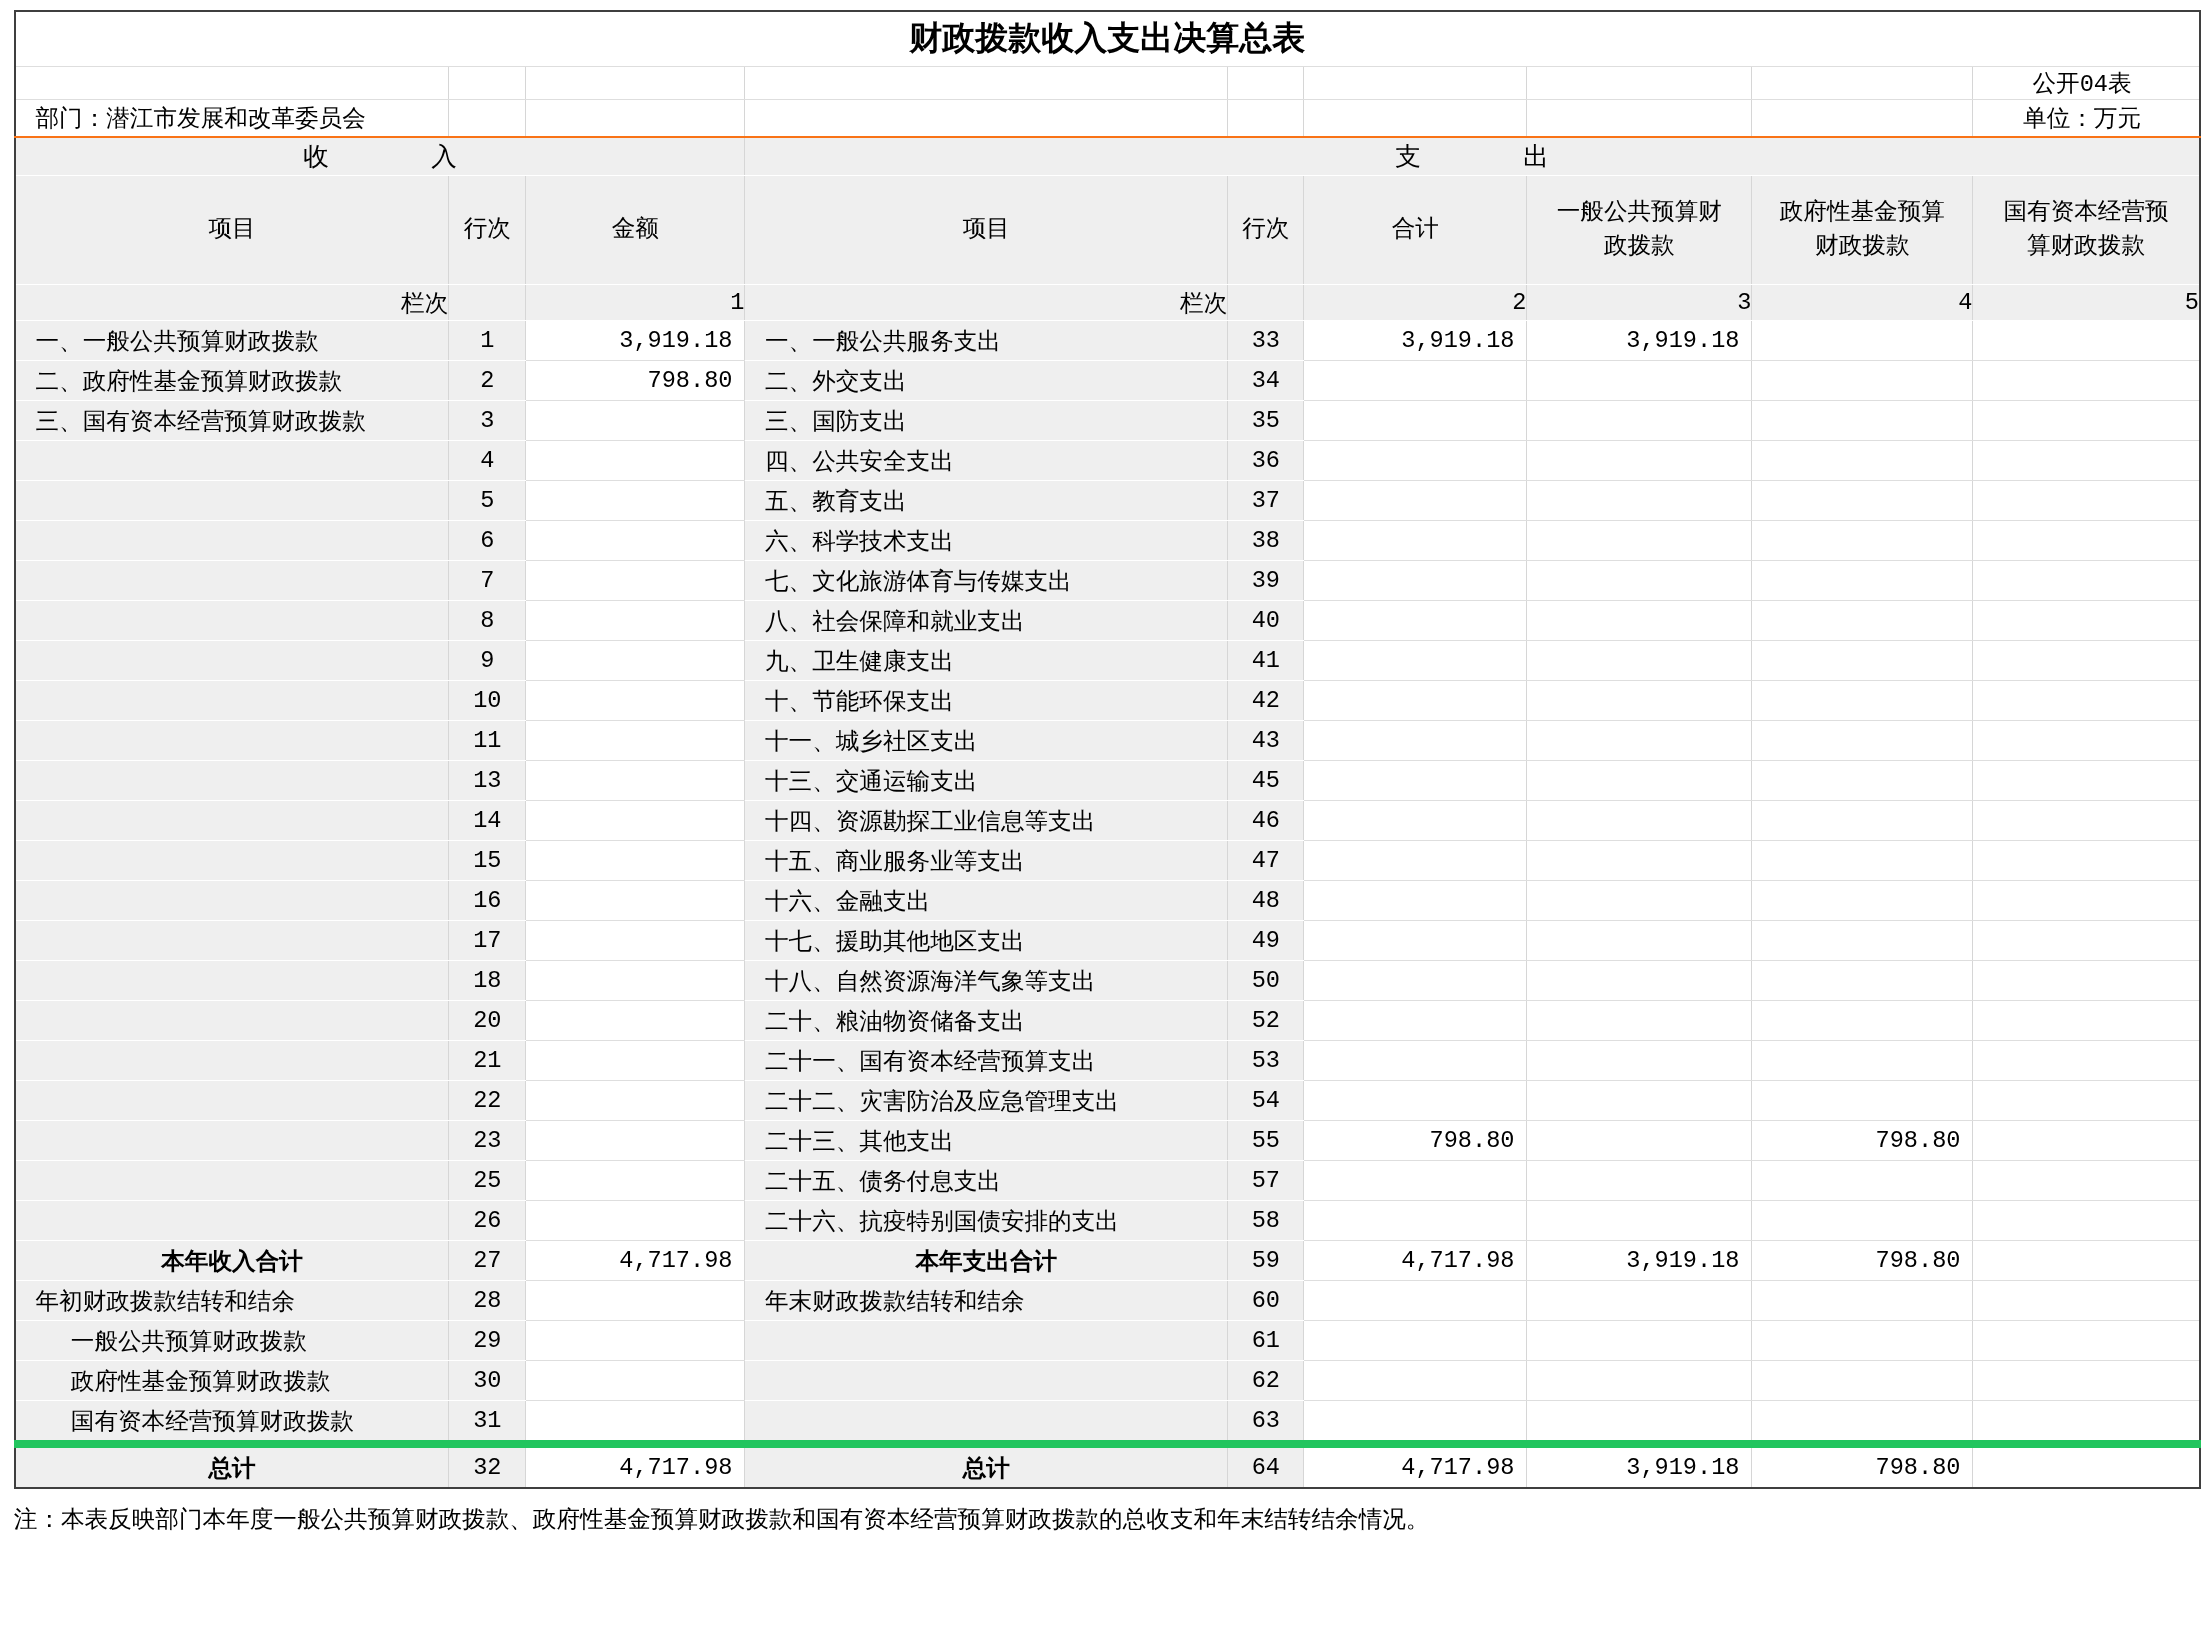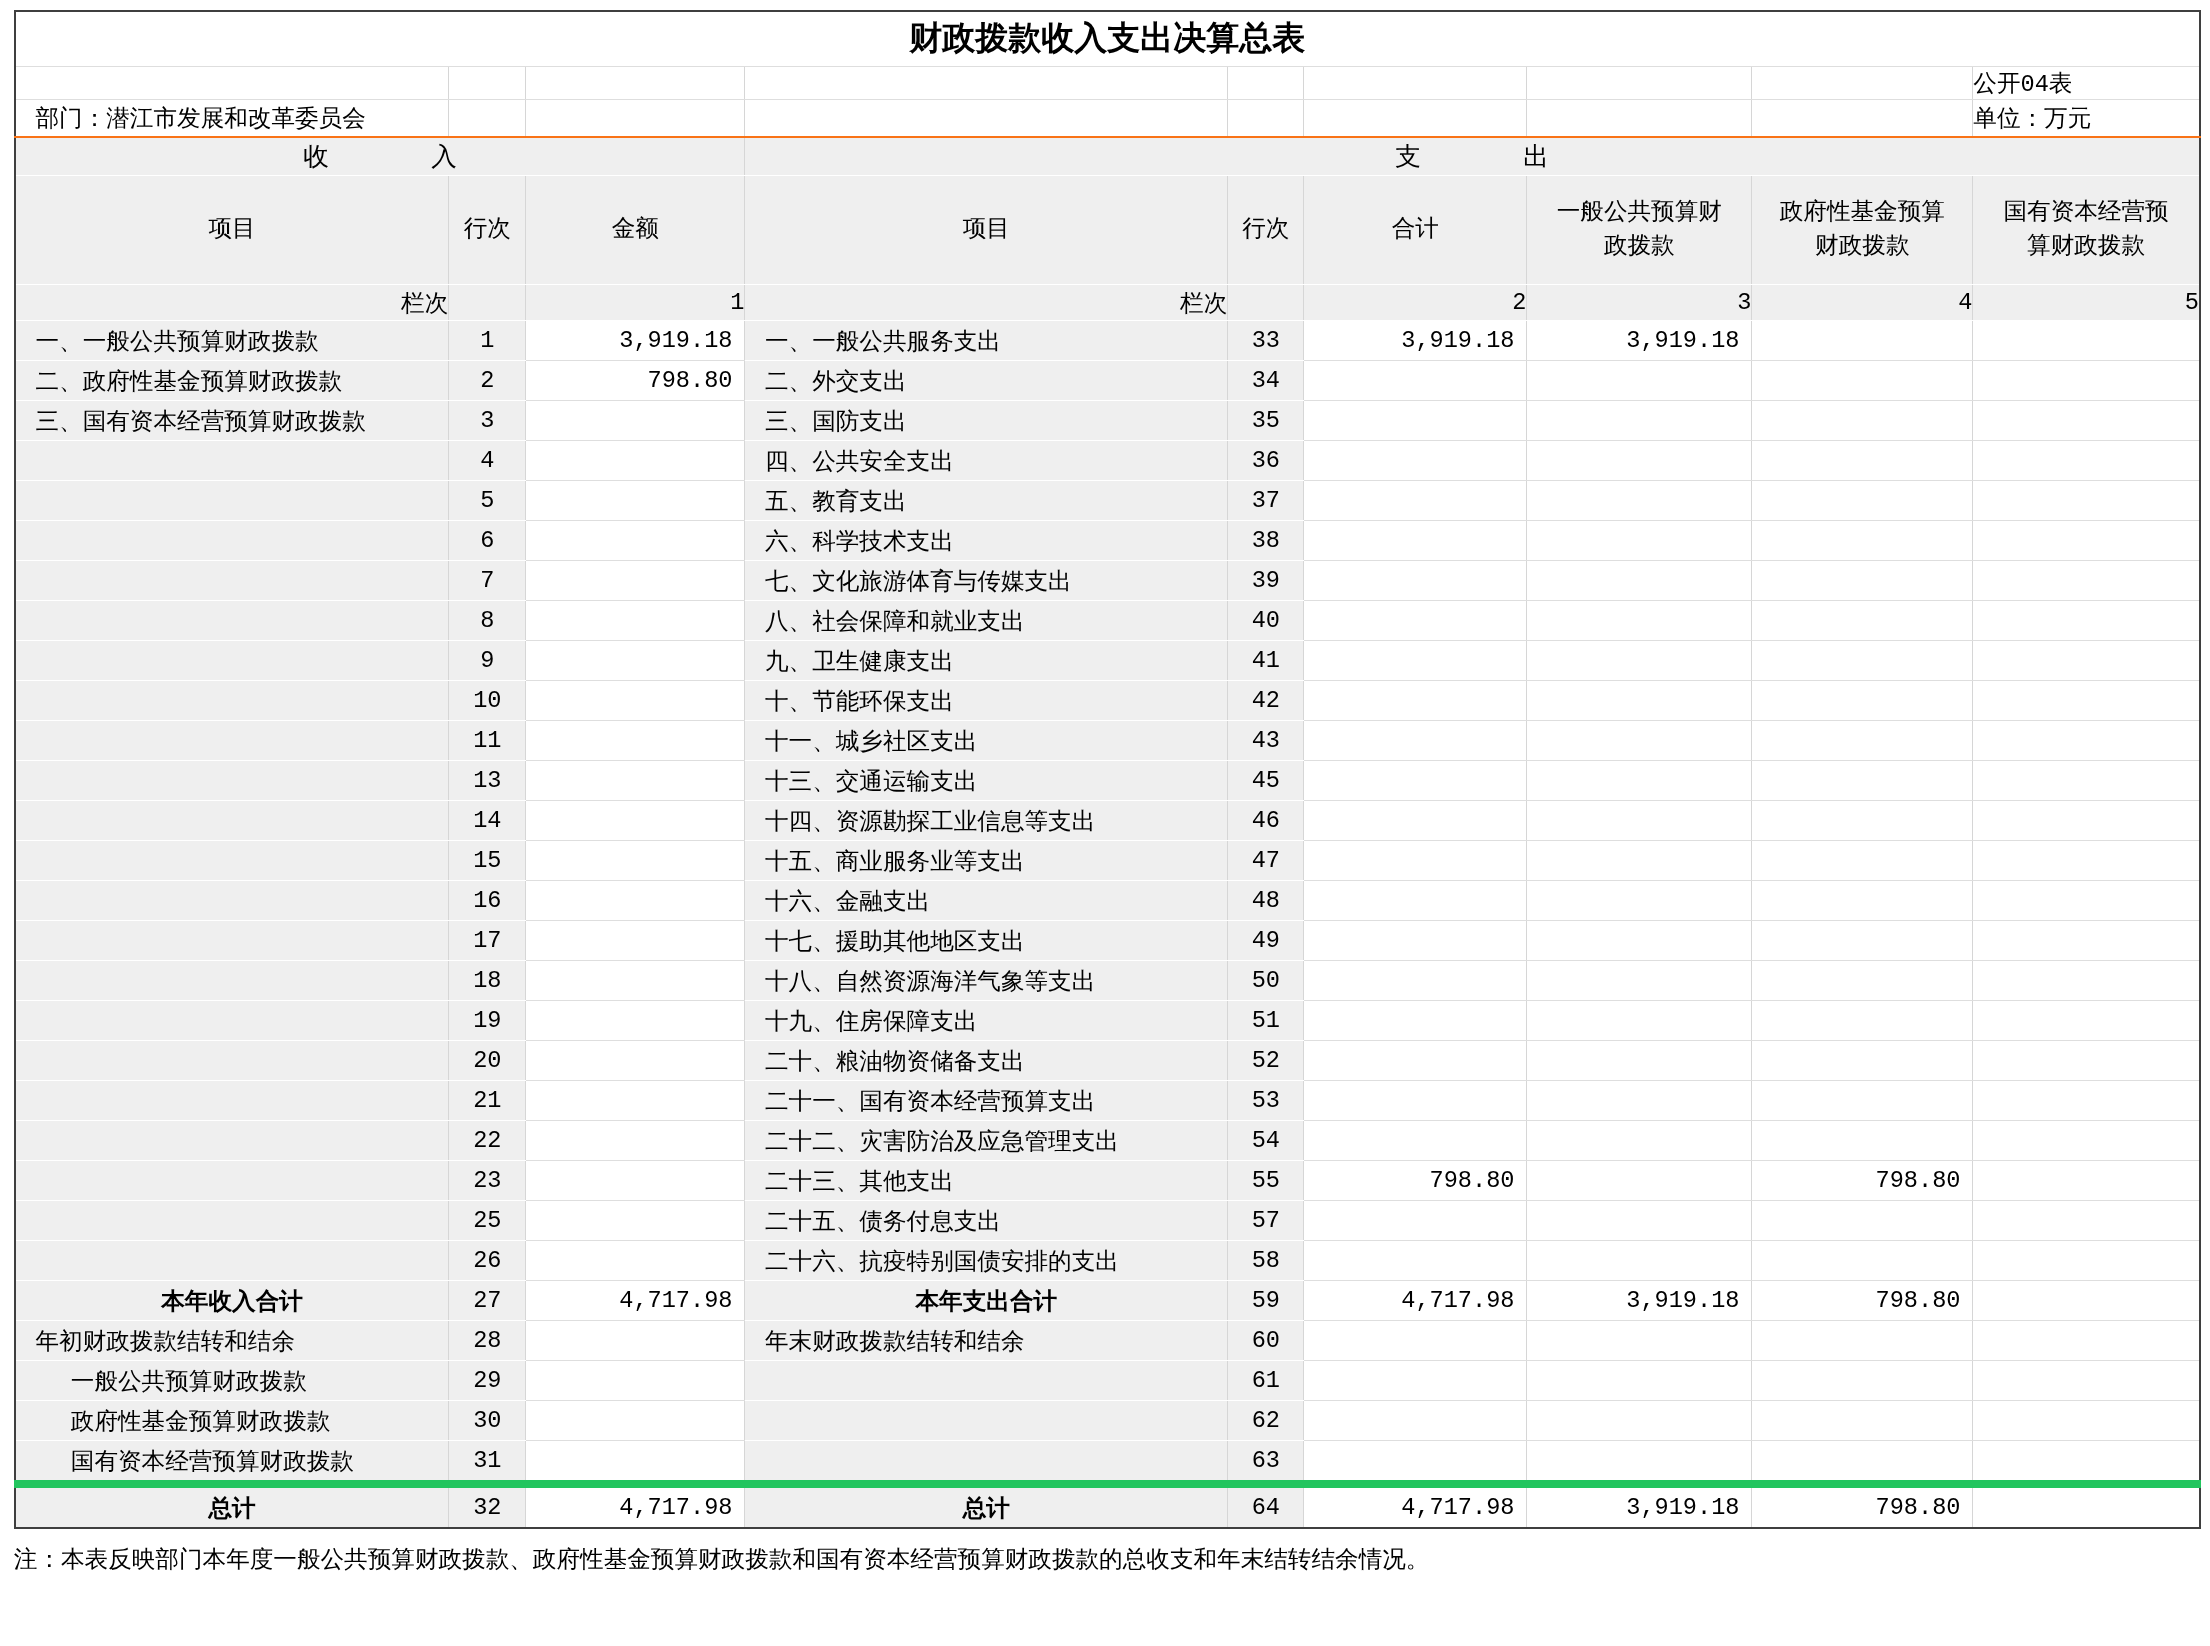--- a/index.html
+++ b/index.html
@@ -24,21 +24,21 @@
   td.rowno{ text-align:center; }
   td.tc   { text-align:center; padding-left:0; }
   td.bold { font-weight:bold; }
   td.ind  { padding-left:55px; }
   tr.title-row td {
     height:54px; font-size:33px; font-weight:bold; text-align:center;
     background:#ffffff; border-bottom:1px solid #dedede;
   }
   tr.meta-row1 td { height:32.5px; }
   tr.meta-row2 td { height:36px; }
-  td.meta-right { text-align:left; padding-right:8px; }
+  td.meta-right { text-align:center; padding-right:8px; }
   tr.band td {
     height:37px; font-size:25.6px; text-align:center;
     border-top:2px solid #f97316;
   }
   tr.colhdr td {
     height:108px; text-align:center; white-space:pre-line; line-height:1.45;
   }
   tr.lanci td { height:35px; text-align:right; }
   tr.lastrow td { border-top:8px solid #22c55e; }
   .note {
@@ -300,31 +300,20 @@
           <td class="w num"></td>
           <td class="g item">十八、自然资源海洋气象等支出</td>
           <td class="g rowno">50</td>
           <td class="w num"></td>
           <td class="w num"></td>
           <td class="w num"></td>
           <td class="w num"></td>
         </tr>
         <tr>
           <td class="g item"></td>
-          <td class="g rowno">19</td>
-          <td class="w num"></td>
-          <td class="g item">十九、住房保障支出</td>
-          <td class="g rowno">51</td>
-          <td class="w num"></td>
-          <td class="w num"></td>
-          <td class="w num"></td>
-          <td class="w num"></td>
-        </tr>
-        <tr>
-          <td class="g item"></td>
           <td class="g rowno">20</td>
           <td class="w num"></td>
           <td class="g item">二十、粮油物资储备支出</td>
           <td class="g rowno">52</td>
           <td class="w num"></td>
           <td class="w num"></td>
           <td class="w num"></td>
           <td class="w num"></td>
         </tr>
         <tr>

